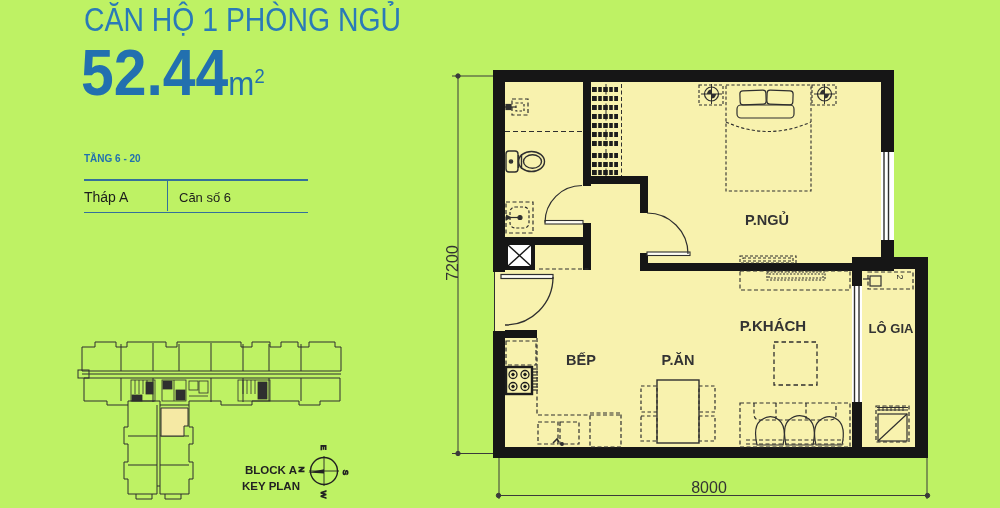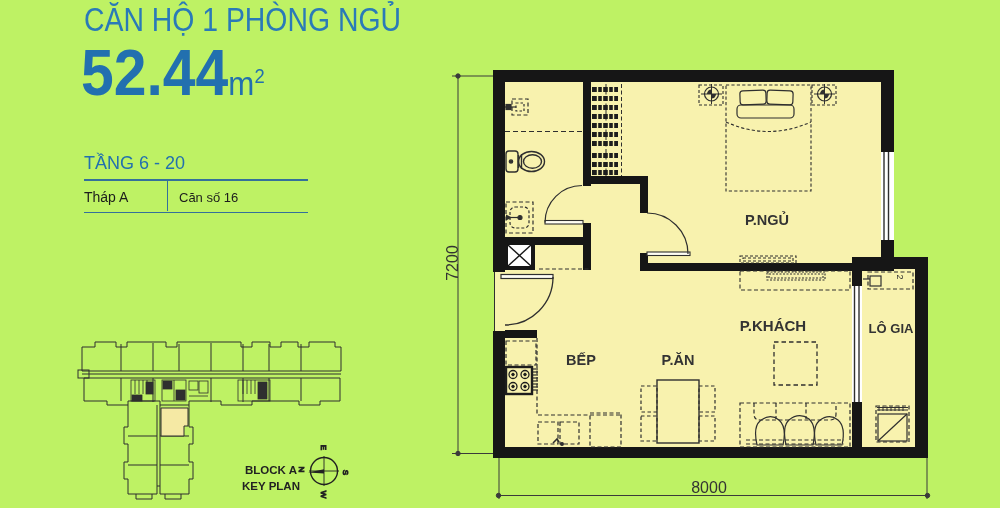--- a/index.html
+++ b/index.html
@@ -8,29 +8,29 @@
   .abs{position:absolute;}
 </style>
 </head>
 <body>
 <div id="page">
 
   <div class="abs" style="left:84px;top:1px;font-size:33px;font-weight:400;color:#2a7ab8;white-space:nowrap;transform:scaleX(0.86);transform-origin:0 0;">CĂN HỘ 1 PHÒNG NGỦ</div>
 
   <div class="abs" style="left:81px;top:36px;font-size:64px;font-weight:bold;color:#2270af;white-space:nowrap;transform:scaleX(0.92);transform-origin:0 0;">52.44<span style="font-size:34px;font-weight:400;">m<sup style="font-size:20px;">2</sup></span></div>
 
-  <div class="abs" style="left:84px;top:153px;font-size:18px;font-weight:normal;color:#2270af;">TẦNG 6 - 20</div>
+  <div class="abs" style="left:84px;top:153px;font-size:10px;font-weight:bold;color:#2270af;">TẦNG 6 - 20</div>
 
   <div class="abs" style="left:84px;top:179px;width:224px;height:2px;background:#34709b;"></div>
 
   <div class="abs" style="left:84px;top:189px;font-size:14px;font-weight:normal;color:#1c1c1c;">Tháp A</div>
 
   <div class="abs" style="left:167px;top:181px;width:1px;height:30px;background:#34709b;"></div>
 
-  <div class="abs" style="left:179px;top:190px;font-size:13px;color:#1c1c1c;">Căn số 16</div>
+  <div class="abs" style="left:179px;top:190px;font-size:13px;color:#1c1c1c;">Căn số 6</div>
 
   <div class="abs" style="left:84px;top:212px;width:224px;height:1px;background:#34709b;"></div>
 
   <svg class="abs" style="left:0;top:0;" width="1000" height="508" viewBox="0 0 1000 508">
 
     <g fill="none" stroke="#2e2e2e" stroke-width="1">
 
       <g>
         <path d="M82,347 L95,347 L95,342 L116,342 L116,347 L127,347 L127,342 L166,342 L166,347 L177,347 L177,342 L241,342 L241,347 L252,347 L252,342 L270,342 L270,347 L281,347 L281,342 L298,342 L298,347 L309,347 L309,342 L335,342 L335,347 L341,347 L341,371 L82,371 z"></path>
         <line x1="121" y1="344" x2="121" y2="371"></line>

